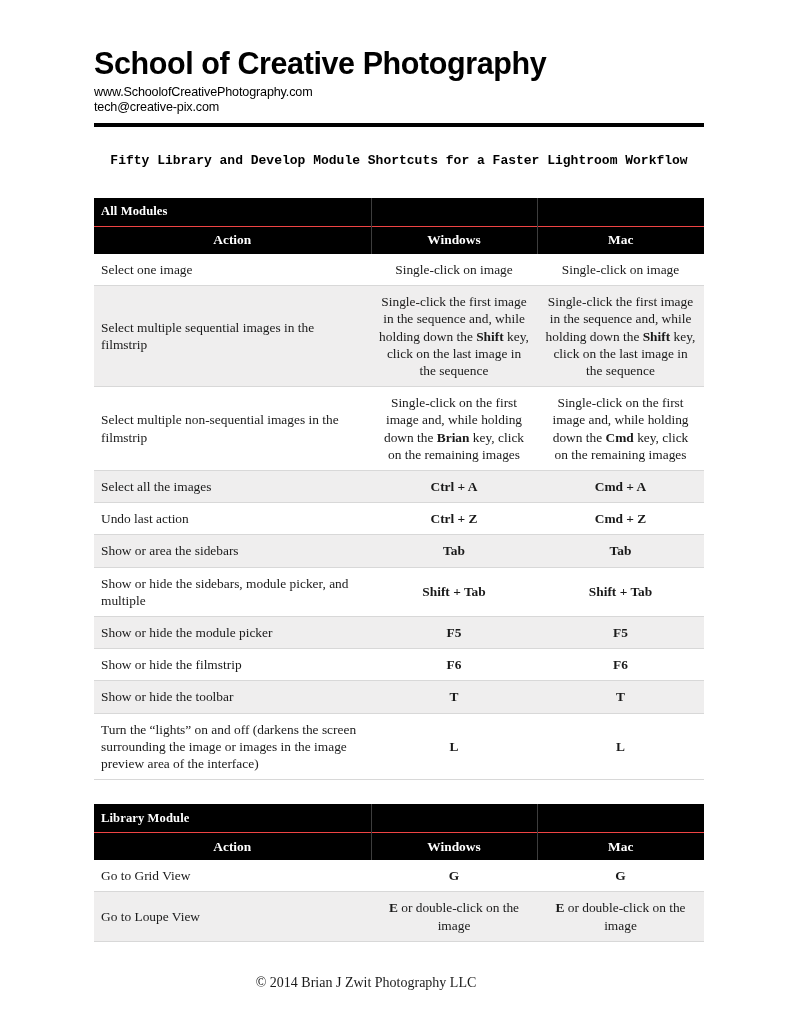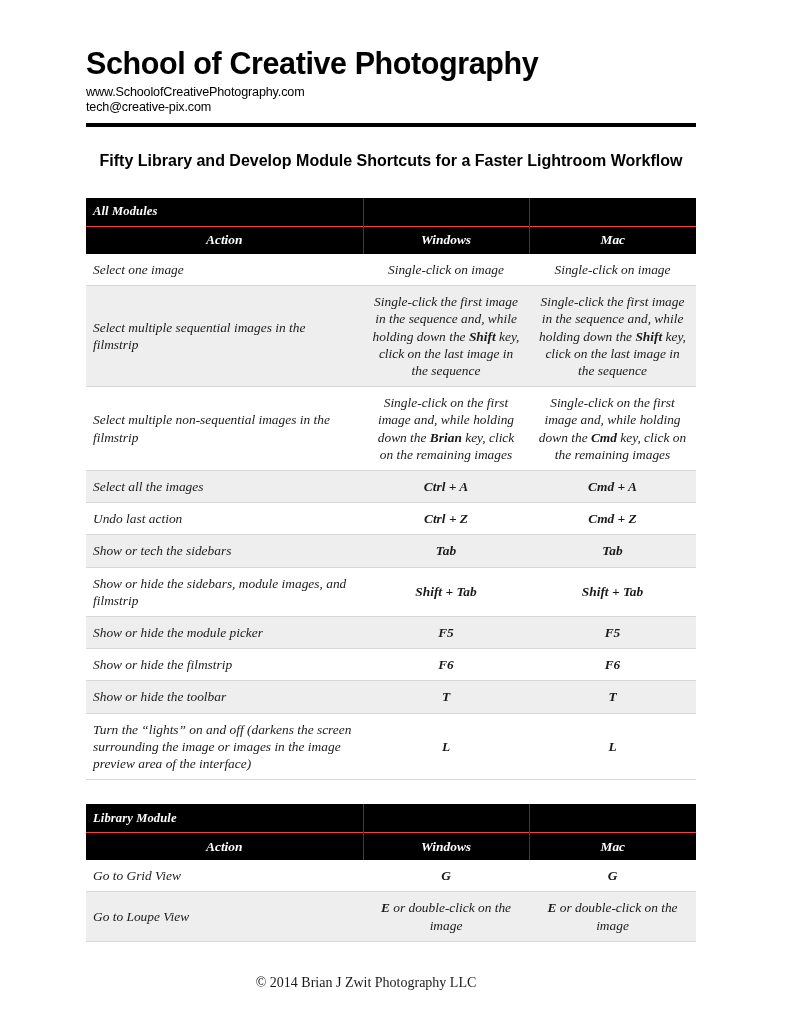--- a/index.html
+++ b/index.html
@@ -19,21 +19,21 @@
   .page {
     position: absolute;
     left: 0; top: 0;
     width: 800px;
     height: 1035px;
     background: #ffffff;
   }
 
   .content {
     position: absolute;
-    left: 86px;
+    left: 94px;
     top: 0;
     width: 610px;
   }
 
   
   .letterhead {
     padding-top: 47px;
   }
   .brand-title {
     font-family: "Liberation Sans", sans-serif;
@@ -54,23 +54,23 @@
   .rule-thick {
     margin-top: 7px;
     height: 0;
     border-top: 4px solid #000;
     width: 610px;
   }
 
   
   .doc-title {
     text-align: center;
-    font-family: Liberation Sans, sans-serif;
-    font-weight: bold;
-    font-size: 16px;
+    font-family: Liberation Mono, monospace;
+    font-weight: bold;
+    font-size: 13px;
     line-height: 23px;
     margin: 22px 6px 0 6px;
     color: #000;
   }
 
   
   .tbl {
     width: 610px;
     border-collapse: collapse;
     table-layout: fixed;
@@ -79,21 +79,20 @@
   .tbl.first { margin-top: 26px; }
   .tbl.second { margin-top: 24px; }
 
   .tbl col.c-action { width: 277px; }
   .tbl col.c-win    { width: 166px; }
   .tbl col.c-mac    { width: 167px; }
 
   .tbl th, .tbl td {
     padding: 0;
     vertical-align: middle;
-    font-style: italic;
   }
 
   
   tr.banner td {
     background: #000000;
     color: #ffffff;
     height: 28px;
     font-weight: bold;
     font-size: 12.6px;
     letter-spacing: 0.1px;
@@ -206,26 +205,26 @@
               <td class="action">Select all the images</td>
               <td class="key bold"><b>Ctrl + A</b></td>
               <td class="key bold"><b>Cmd + A</b></td>
             </tr>
             <tr class="row plain">
               <td class="action">Undo last action</td>
               <td class="key bold"><b>Ctrl + Z</b></td>
               <td class="key bold"><b>Cmd + Z</b></td>
             </tr>
             <tr class="row shaded">
-              <td class="action">Show or tech the sidebars</td>
+              <td class="action">Show or area the sidebars</td>
               <td class="key bold"><b>Tab</b></td>
               <td class="key bold"><b>Tab</b></td>
             </tr>
             <tr class="row plain">
-              <td class="action">Show or hide the sidebars, module images, and filmstrip</td>
+              <td class="action">Show or hide the sidebars, module picker, and multiple</td>
               <td class="key bold"><b>Shift + Tab</b></td>
               <td class="key bold"><b>Shift + Tab</b></td>
             </tr>
             <tr class="row shaded">
               <td class="action">Show or hide the module picker</td>
               <td class="key bold"><b>F5</b></td>
               <td class="key bold"><b>F5</b></td>
             </tr>
             <tr class="row plain">
               <td class="action">Show or hide the filmstrip</td>

